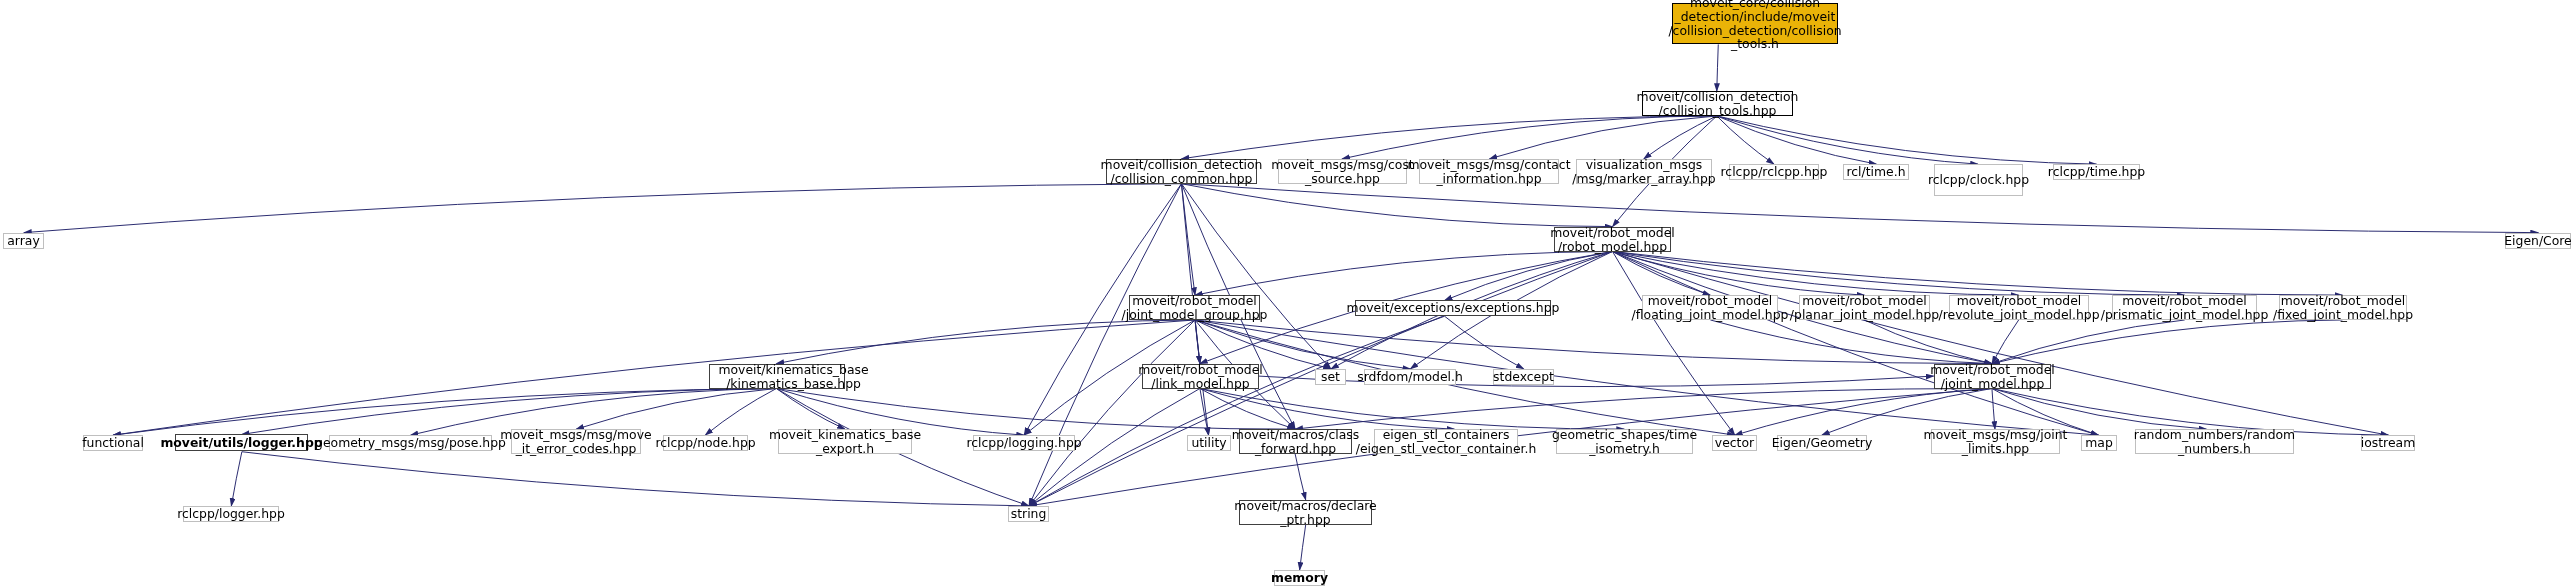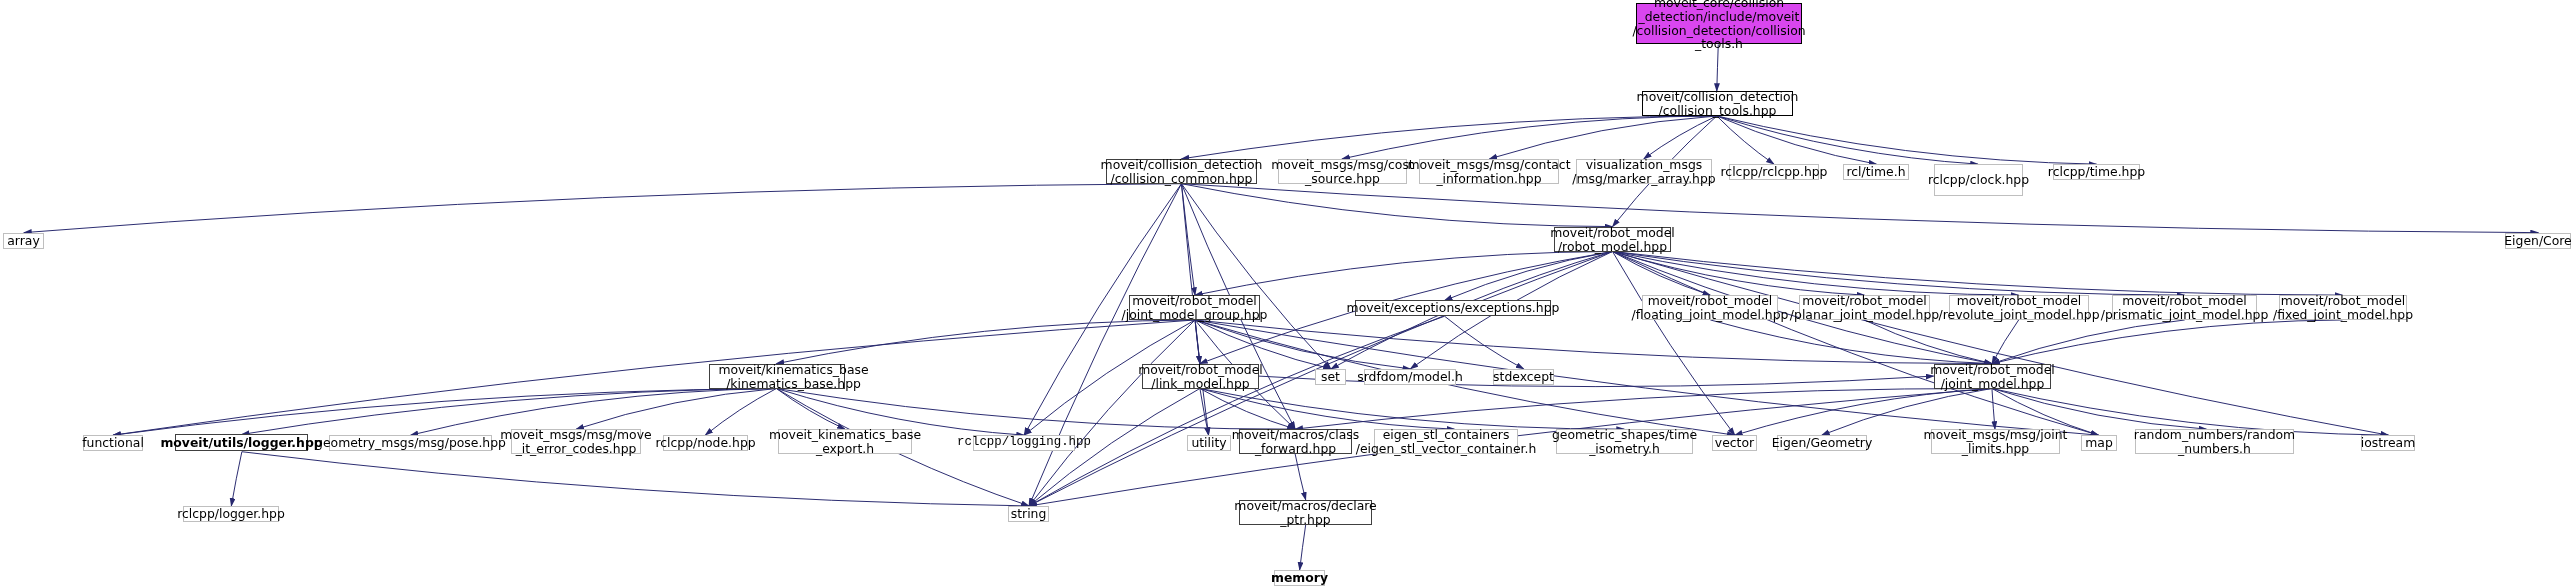--- a/index.html
+++ b/index.html
@@ -4,21 +4,21 @@
 <style>
   html,body{margin:0;padding:0;background:#ffffff;}
   #canvas{position:relative;width:2576px;height:588px;background:#ffffff;
           font-family:"DejaVu Sans","Liberation Sans",sans-serif;overflow:hidden;}
   svg#edges{position:absolute;left:0;top:0;width:2576px;height:588px;pointer-events:none;}
   .node{position:absolute;box-sizing:border-box;display:flex;align-items:center;
         justify-content:center;text-align:center;background:#ffffff;
         border:0.8px solid #bfbfbf;color:#000000;font-size:12.4px;line-height:13.6px;
         white-space:pre-line;padding:0.8px 3px;}
   .node.thick{border:1.5px solid #404040;}
-  .node.root{background:#d946ef;border:1.5px solid #000000;}
+  .node.root{background:#eab308;border:1.5px solid #000000;margin-left:36px;}
   .node.cur{background:#ffffff;border:1.5px solid #000000;}
 </style>
 </head>
 <body>
 
 <div id="canvas">
   <svg id="edges" viewBox="0 0 3421 781" width="2576" height="588">
     <defs>
       <marker id="arrow" markerWidth="9" markerHeight="9" refX="8" refY="3" orient="auto" markerUnits="strokeWidth">
         <path d="M0,0 L9,3 L0,6 z" fill="#27286e"></path>
@@ -153,21 +153,21 @@
       <div class="node thick" style="left: 1934px; top: 364px; width: 117px; height: 25px;">moveit/robot_model
 /joint_model.hpp</div>
       <div class="node" style="left: 83px; top: 435px; width: 60px; height: 16px;">functional</div>
       <div class="node thick" style="left: 175px; top: 434px; width: 133px; height: 17.3px; font-weight: bold;">moveit/utils/logger.hpp</div>
       <div class="node" style="left: 329px; top: 435px; width: 163px; height: 16px;">geometry_msgs/msg/pose.hpp</div>
       <div class="node" style="left: 511px; top: 429px; width: 130px; height: 25px;">moveit_msgs/msg/move
 _it_error_codes.hpp</div>
       <div class="node" style="left: 663px; top: 435px; width: 85px; height: 16px;">rclcpp/node.hpp</div>
       <div class="node" style="left: 778px; top: 429px; width: 134px; height: 25px;">moveit_kinematics_base
 _export.h</div>
-      <div class="node" style="left: 973px; top: 435px; width: 102px; height: 16px; font-family: Liberation Mono, monospace;">rclcpp/logging.hpp</div>
+      <div class="node" style="left: 973px; top: 435px; width: 102px; height: 16px;">rclcpp/logging.hpp</div>
       <div class="node" style="left: 1187px; top: 435px; width: 44px; height: 16px;">utility</div>
       <div class="node thick" style="left: 1239px; top: 429px; width: 113px; height: 25px;">moveit/macros/class
 _forward.hpp</div>
       <div class="node" style="left: 1374px; top: 429px; width: 144px; height: 25px;">eigen_stl_containers
 /eigen_stl_vector_container.h</div>
       <div class="node" style="left: 1556px; top: 429px; width: 137px; height: 25px;">geometric_shapes/time
 _isometry.h</div>
       <div class="node" style="left: 1712px; top: 435px; width: 45px; height: 16px;">vector</div>
       <div class="node" style="left: 1777px; top: 435px; width: 90px; height: 16px;">Eigen/Geometry</div>
       <div class="node" style="left: 1931px; top: 429px; width: 129px; height: 25px;">moveit_msgs/msg/joint

